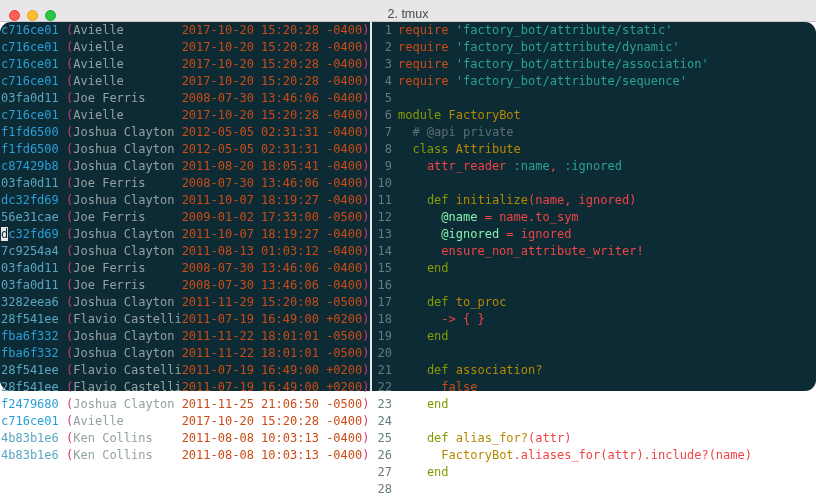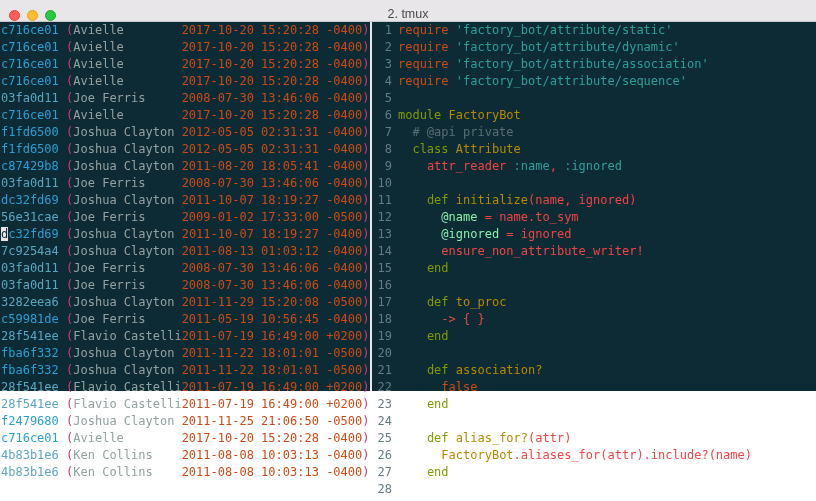--- a/index.html
+++ b/index.html
@@ -4,21 +4,21 @@
 <style>
   * { margin:0; padding:0; box-sizing:border-box; }
   html,body { width:816px; height:501px; overflow:hidden; font-family:"Menlo","Consolas",monospace; font-size:12px; }
   .titlebar { height:22px; background:#e8e6e8; display:flex; align-items:flex-end; position:relative; border-bottom:1px solid #c9c7c9;}
   .traffic { display:flex; gap:7px; margin-left:9px; }
   .dot { width:11px; height:11px; border-radius:50%; }
   .dot.red   { background:#ff5f57; border:0.5px solid #e24238;}
   .dot.yellow{ background:#ffbd2e; border:0.5px solid #e1a116;}
   .dot.green { background:#28c940; border:0.5px solid #1aab29;}
   .titletext { position:absolute; left:0; right:0; text-align:center; font-family:-apple-system,Helvetica,Arial,sans-serif; font-size:12.5px; color:#4a4a4a; font-weight:500;}
-  .term { height:369px; background:#0d2b35; color:#a7bcc0; display:flex; line-height:17.0px; }
+  .term { height:369px; background:#0d2b35; color:#a7bcc0; display:flex; line-height:17.0px;border-radius:11px; }
   .blame { flex:0 0 auto; padding:0 0 0 1px; }
   .code  { flex:1 1 auto; display:flex; }
   .gutter { flex:0 0 auto; text-align:right; padding:0 6px 0 6px; }
   .src    { flex:1 1 auto; white-space:pre; }
   .divider { width:2px; background:#e8e6e8; }
   .row { white-space:pre; }
 
   .hash  { color:#2a9fd6; }      
   .hash2 { color:#5aa6c2; }      
   .paren { color:#d33682; }      
@@ -62,21 +62,20 @@
       <div class="row"><span class="hash">f1fd6500</span> <span class="paren">(</span><span class="name">Joshua Clayton </span><span class="ts">2012-05-05 02:31:31 -0400</span><span class="paren">)</span></div>
       <div class="row"><span class="hash">c87429b8</span> <span class="paren">(</span><span class="name">Joshua Clayton </span><span class="ts">2011-08-20 18:05:41 -0400</span><span class="paren">)</span></div>
       <div class="row"><span class="hash2">03fa0d11</span> <span class="paren">(</span><span class="name">Joe Ferris     </span><span class="ts">2008-07-30 13:46:06 -0400</span><span class="paren">)</span></div>
       <div class="row"><span class="hash">dc32fd69</span> <span class="paren">(</span><span class="name">Joshua Clayton </span><span class="ts">2011-10-07 18:19:27 -0400</span><span class="paren">)</span></div>
       <div class="row"><span class="hash2">56e31cae</span> <span class="paren">(</span><span class="name">Joe Ferris     </span><span class="ts">2009-01-02 17:33:00 -0500</span><span class="paren">)</span></div>
       <div class="row"><span class="cursor">d</span><span class="hash">c32fd69</span> <span class="paren">(</span><span class="name">Joshua Clayton </span><span class="ts">2011-10-07 18:19:27 -0400</span><span class="paren">)</span></div>
       <div class="row"><span class="hash2">7c9254a4</span> <span class="paren">(</span><span class="name">Joshua Clayton </span><span class="ts">2011-08-13 01:03:12 -0400</span><span class="paren">)</span></div>
       <div class="row"><span class="hash2">03fa0d11</span> <span class="paren">(</span><span class="name">Joe Ferris     </span><span class="ts">2008-07-30 13:46:06 -0400</span><span class="paren">)</span></div>
       <div class="row"><span class="hash2">03fa0d11</span> <span class="paren">(</span><span class="name">Joe Ferris     </span><span class="ts">2008-07-30 13:46:06 -0400</span><span class="paren">)</span></div>
       <div class="row"><span class="hash2">3282eea6</span> <span class="paren">(</span><span class="name">Joshua Clayton </span><span class="ts">2011-11-29 15:20:08 -0500</span><span class="paren">)</span></div>
-      <div class="row"><span class="hash">c59981de</span> <span class="paren">(</span><span class="name">Joe Ferris     </span><span class="ts">2011-05-19 10:56:45 -0400</span><span class="paren">)</span></div>
       <div class="row"><span class="hash2">28f541ee</span> <span class="paren">(</span><span class="name">Flavio Castelli</span><span class="ts">2011-07-19 16:49:00 +0200</span><span class="paren">)</span></div>
       <div class="row"><span class="hash">fba6f332</span> <span class="paren">(</span><span class="name">Joshua Clayton </span><span class="ts">2011-11-22 18:01:01 -0500</span><span class="paren">)</span></div>
       <div class="row"><span class="hash">fba6f332</span> <span class="paren">(</span><span class="name">Joshua Clayton </span><span class="ts">2011-11-22 18:01:01 -0500</span><span class="paren">)</span></div>
       <div class="row"><span class="hash2">28f541ee</span> <span class="paren">(</span><span class="name">Flavio Castelli</span><span class="ts">2011-07-19 16:49:00 +0200</span><span class="paren">)</span></div>
       <div class="row"><span class="hash2">28f541ee</span> <span class="paren">(</span><span class="name">Flavio Castelli</span><span class="ts">2011-07-19 16:49:00 +0200</span><span class="paren">)</span></div>
       <div class="row"><span class="hash">f2479680</span> <span class="paren">(</span><span class="name">Joshua Clayton </span><span class="ts">2011-11-25 21:06:50 -0500</span><span class="paren">)</span></div>
       <div class="row"><span class="hash">c716ce01</span> <span class="paren">(</span><span class="name">Avielle        </span><span class="ts">2017-10-20 15:20:28 -0400</span><span class="paren">)</span></div>
       <div class="row"><span class="hash2">4b83b1e6</span> <span class="paren">(</span><span class="name">Ken Collins    </span><span class="ts">2011-08-08 10:03:13 -0400</span><span class="paren">)</span></div>
       <div class="row"><span class="hash2">4b83b1e6</span> <span class="paren">(</span><span class="name">Ken Collins    </span><span class="ts">2011-08-08 10:03:13 -0400</span><span class="paren">)</span></div>
     </div>

